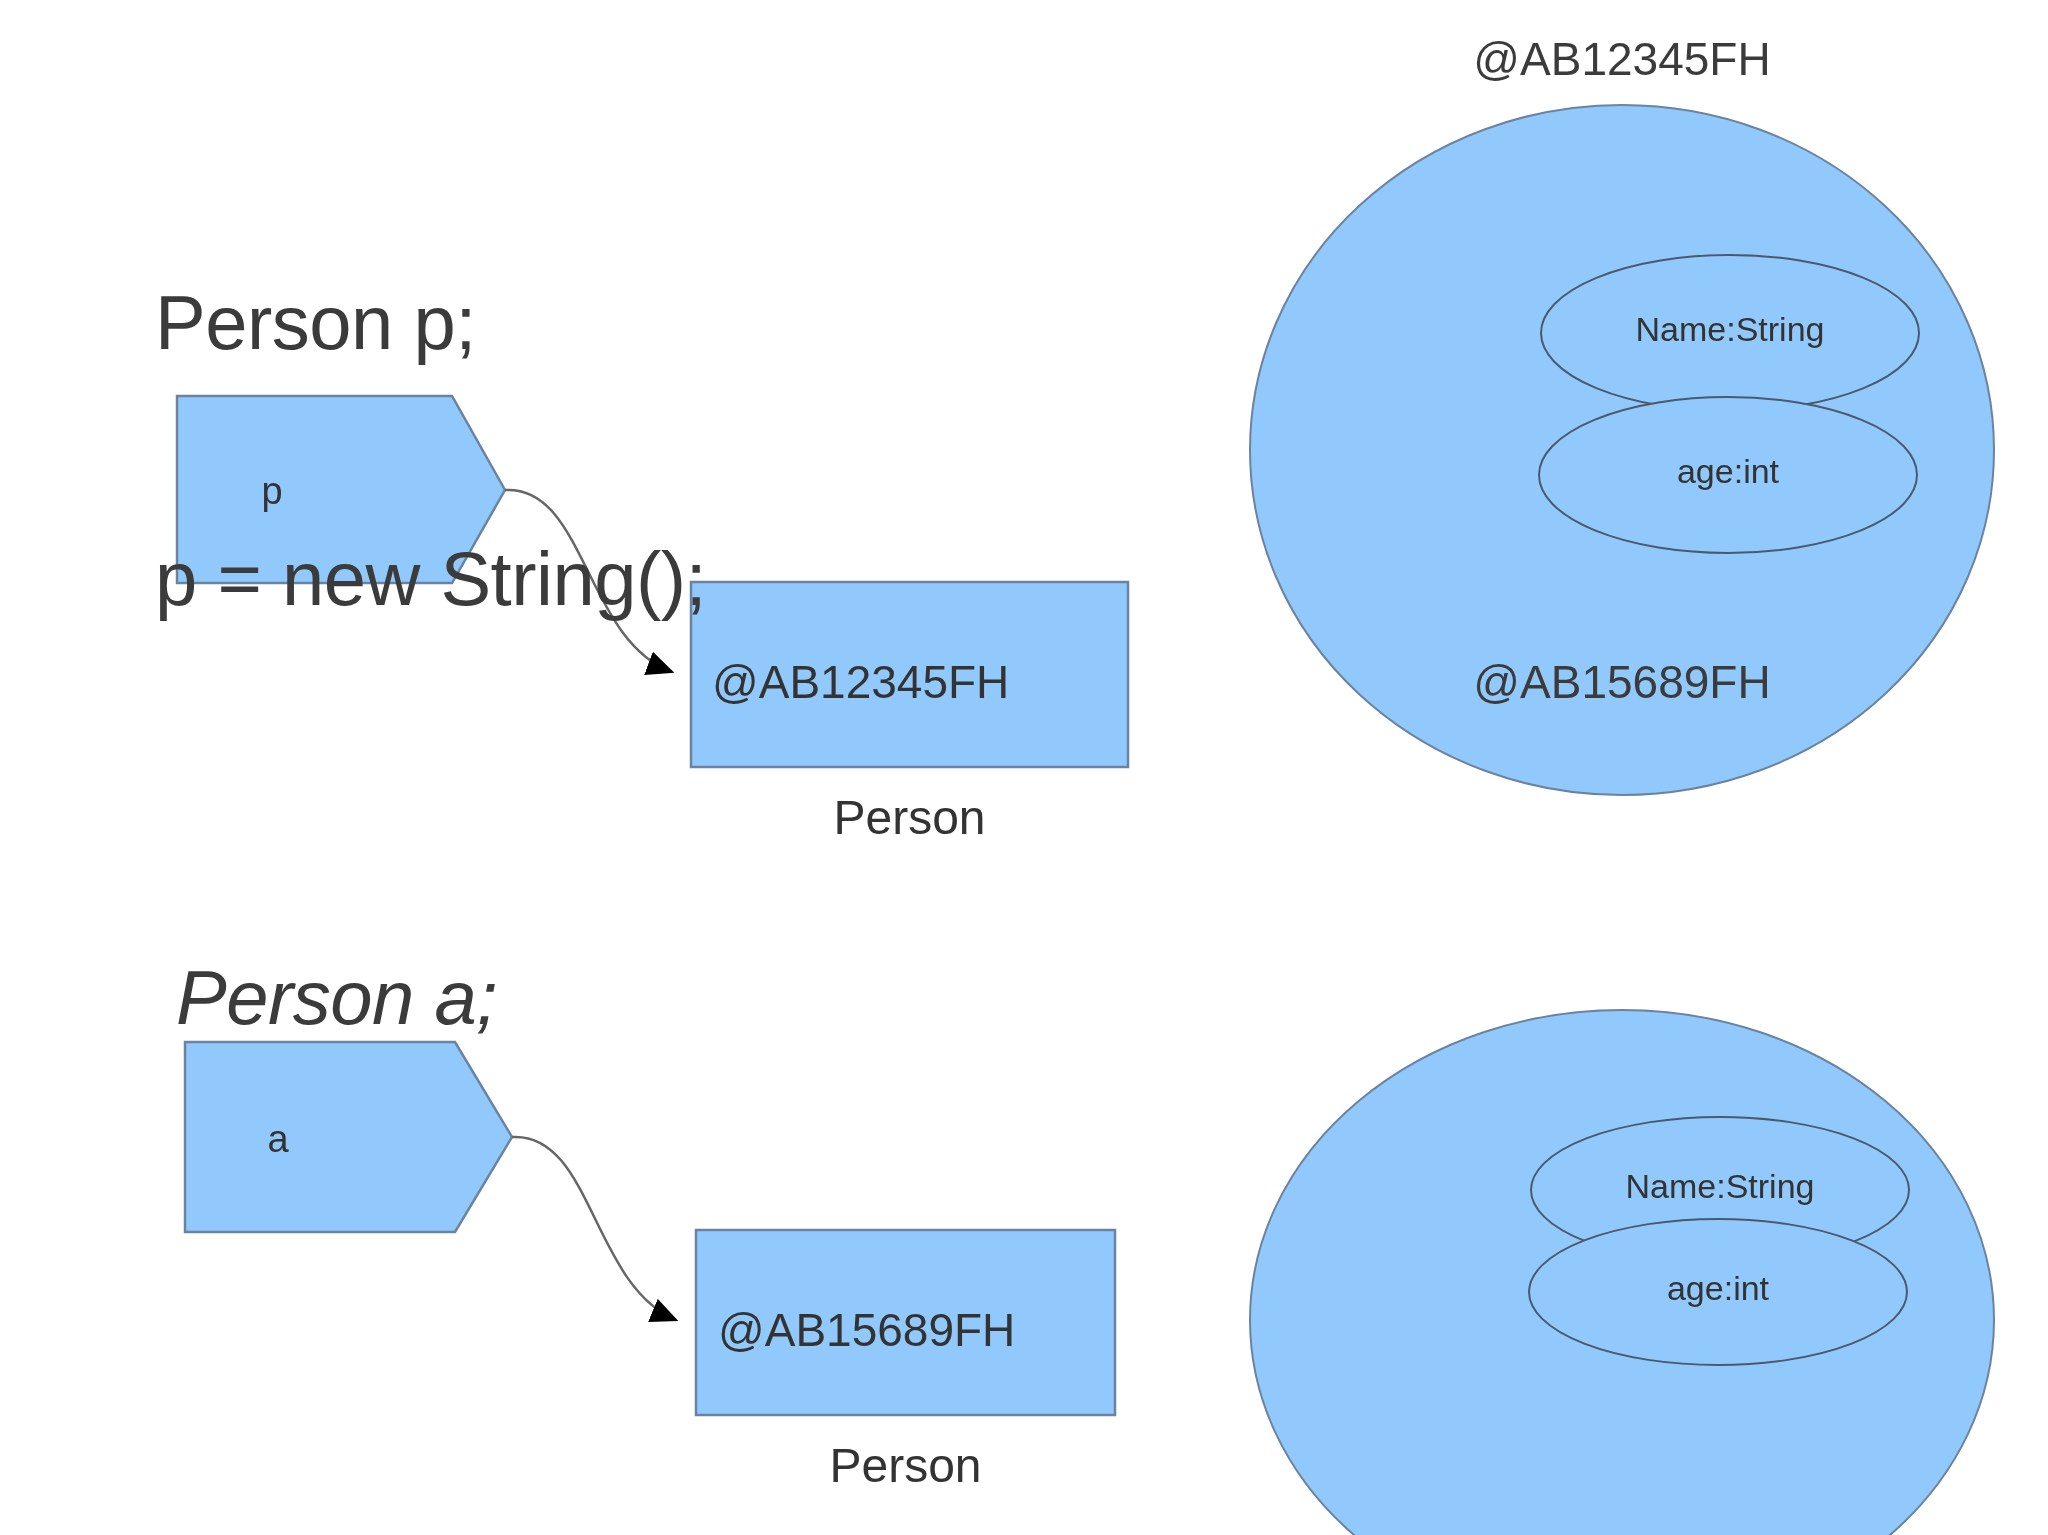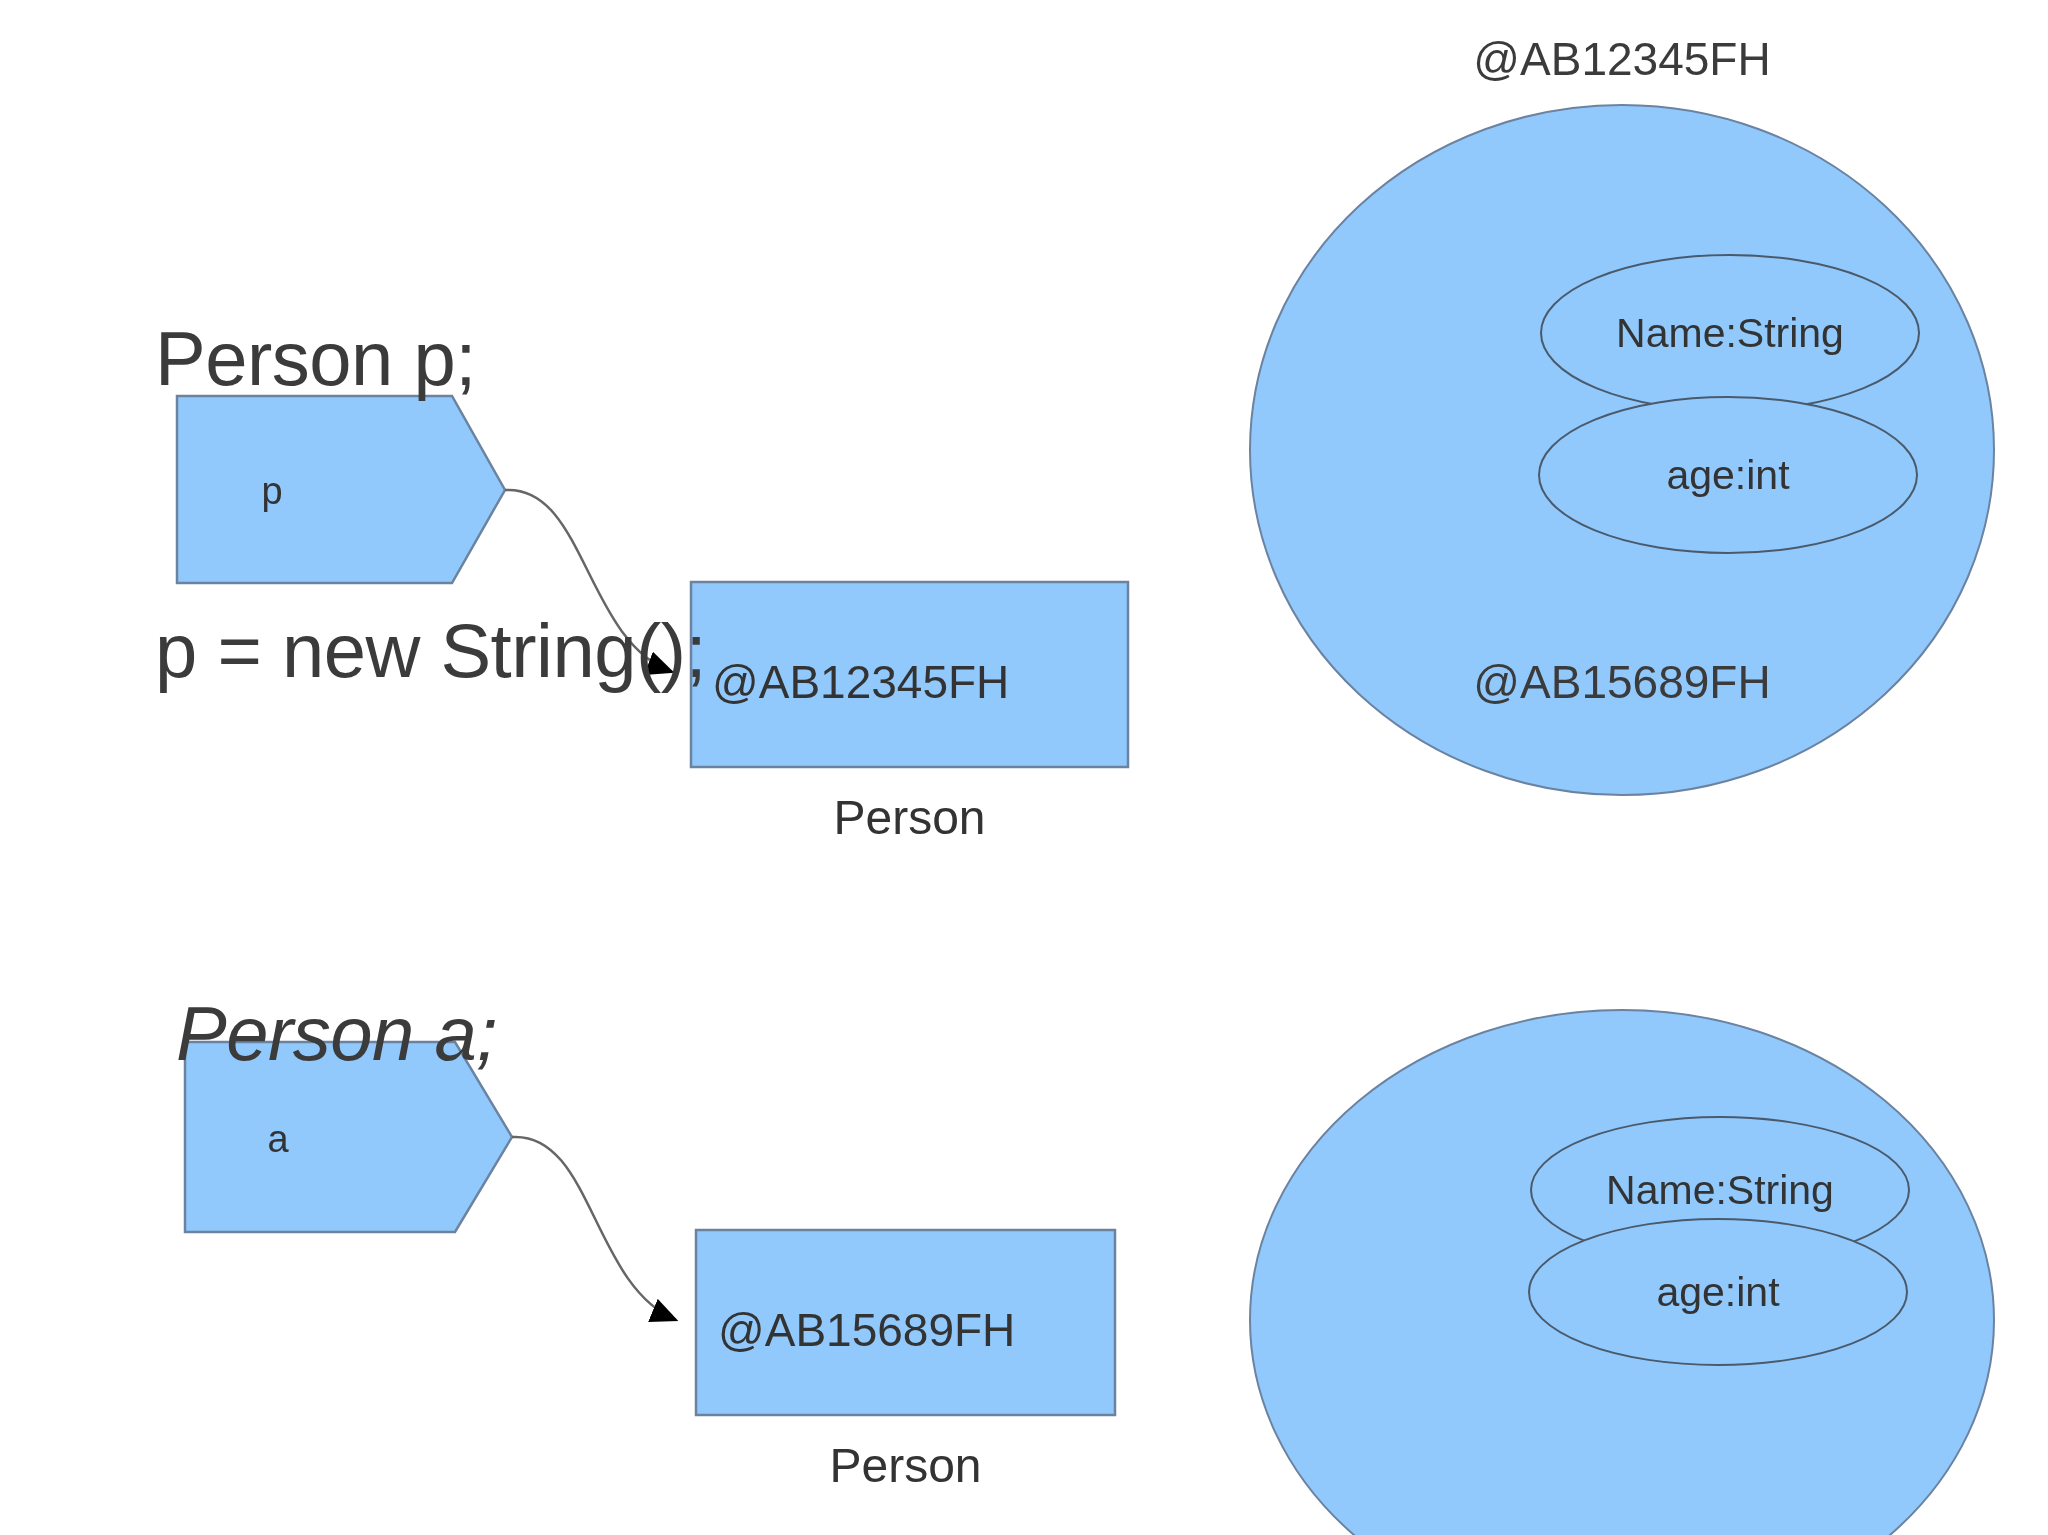--- a/index.html
+++ b/index.html
@@ -21,21 +21,20 @@
     position: absolute;
     color: #3b3b3b;
     font-family: "Liberation Sans", sans-serif;
     font-size: 76px;
     line-height: 1.12;
     white-space: pre;
     letter-spacing: -0.5px;
   }
   .code-line {
     display: block;
-    margin-top: 36px;
   }
   .shape-label {
     position: absolute;
     color: #333333;
     font-family: "Liberation Sans", sans-serif;
     text-align: center;
     white-space: nowrap;
   }
   .var-label {
     font-size: 38px;
@@ -44,21 +43,21 @@
     font-size: 46px;
   }
   .type-label {
     font-size: 48px;
   }
   .heap-id-label {
     font-size: 46px;
     color: #3b3b3b;
   }
   .field-label {
-    font-size: 41px;
+    font-size: 34px;
     color: #333333;
   }
   svg.layer {
     position: absolute;
     left: 0;
     top: 0;
     width: 2048px;
     height: 1535px;
     overflow: visible;
   }

